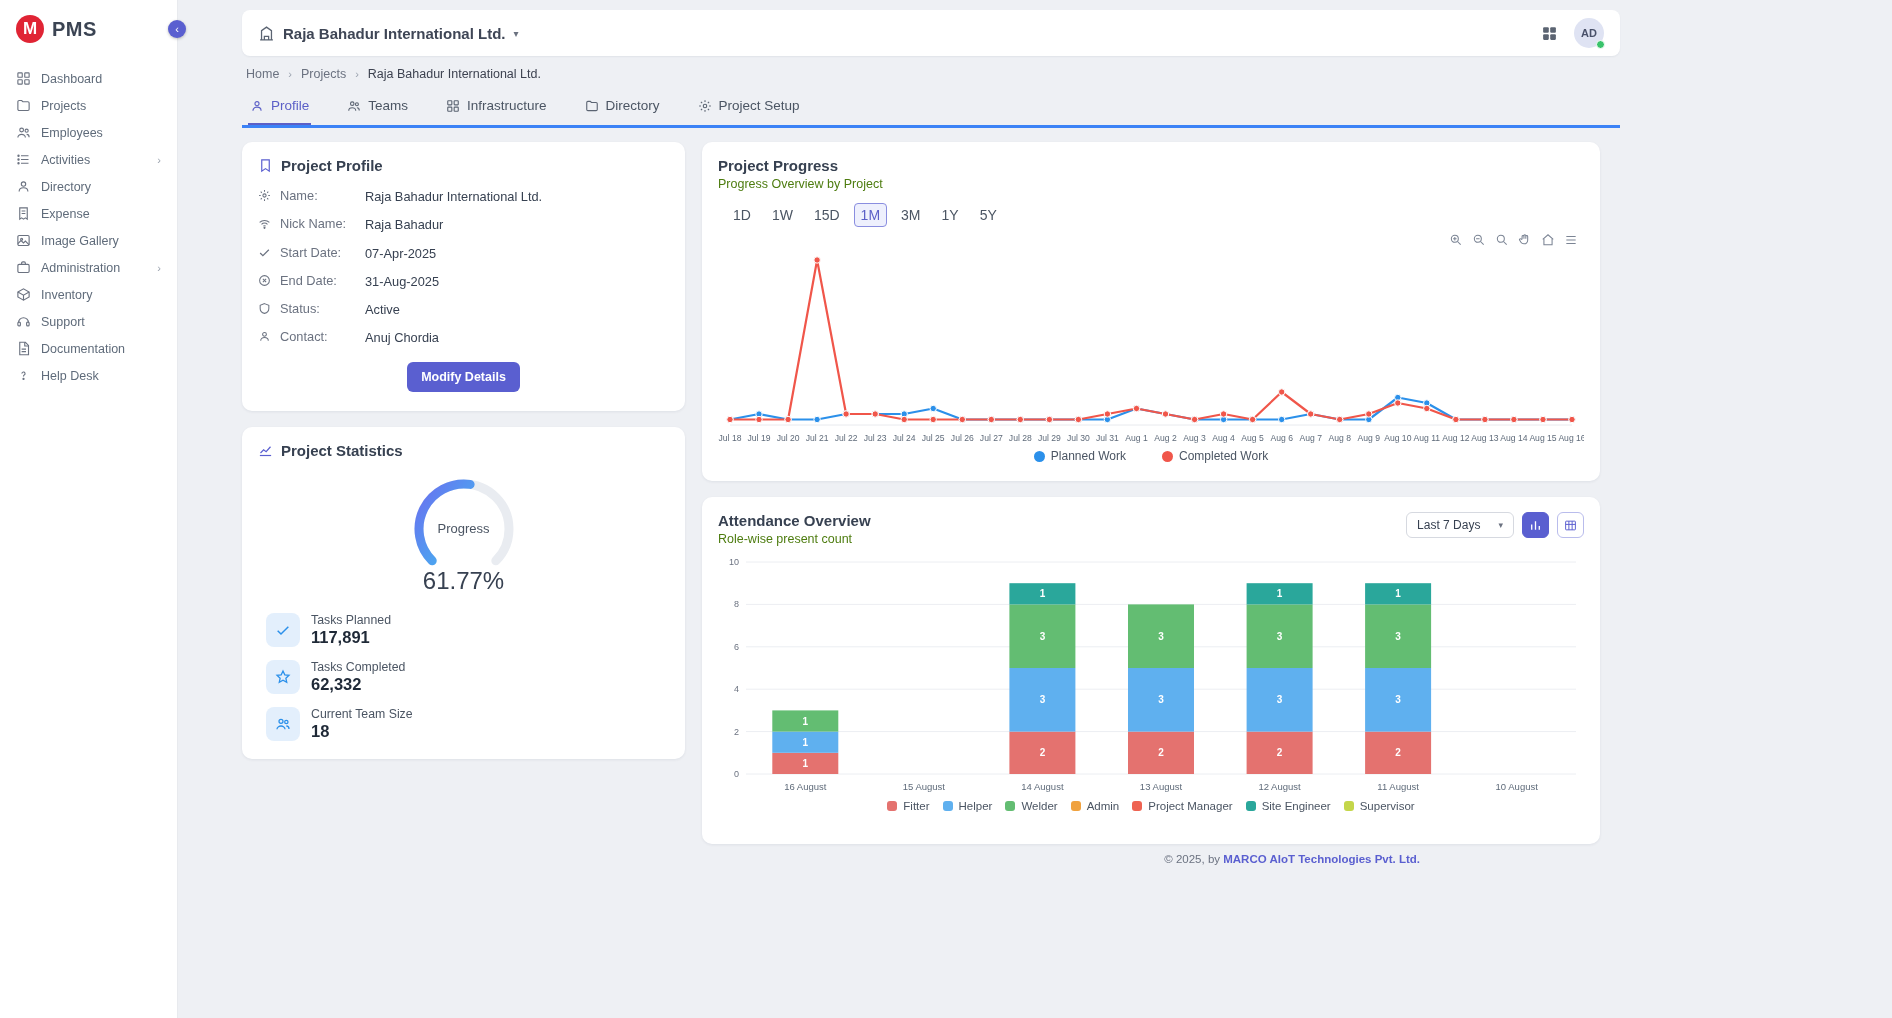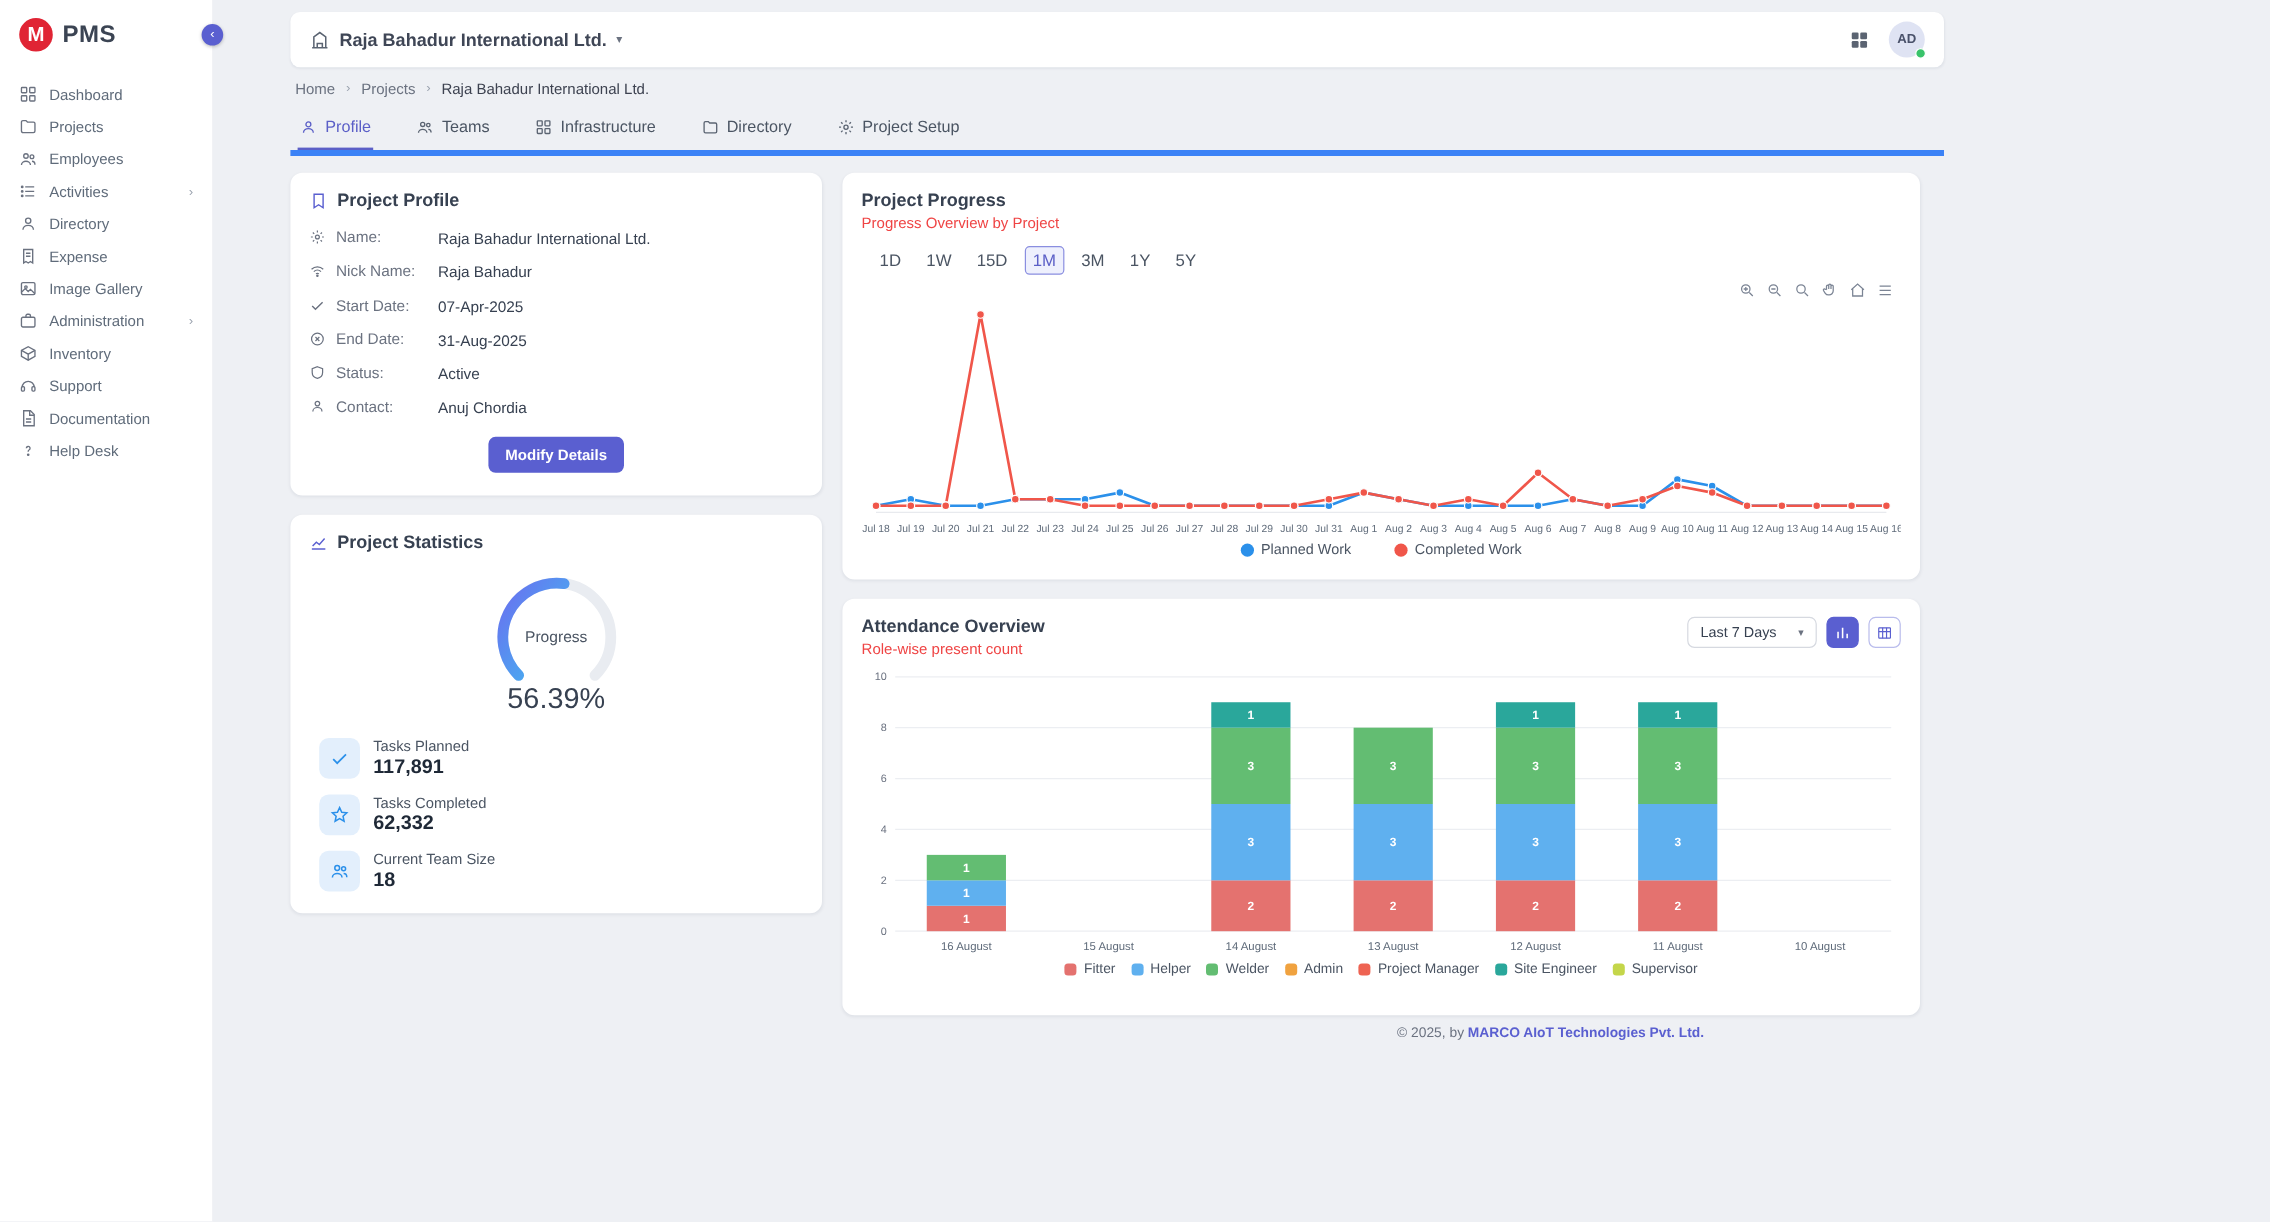--- a/index.html
+++ b/index.html
@@ -58,34 +58,34 @@
     background:#dfe3f3; color:#49516a; font-size:11px; font-weight:bold;
     display:flex; align-items:center; justify-content:center; cursor:pointer; }
   .avatar .status { position:absolute; right:-1px; bottom:-1px; width:9px; height:9px;
     background:#39c36b; border:1.5px solid #fff; border-radius:50%; }
 
   .breadcrumb { display:flex; align-items:center; gap:9px; padding: 11px 4px 8px; font-size:12.5px; color:#6b7280; }
   .breadcrumb .sep { color:#9aa2ae; font-size:11px; }
   .breadcrumb .crumb { cursor:pointer; }
   .breadcrumb .crumb.current { color:#3d4250; cursor:default; }
 
-  .tabs { display:flex; gap: 34px; border-bottom: 5px solid #3b82f6; padding: 0 6px; }
+  .tabs { display:flex; gap: 34px; border-bottom: 3px solid #3b82f6; padding: 0 6px; }
   .tab { display:flex; align-items:center; gap:7px; padding: 9px 2px 10px; font-size:13.5px;
     color:#4b5563; cursor:pointer; border-bottom: 2px solid transparent; }
   .tab .tico { display:flex; color:#5b6472; }
   .tab.active { color:#5b5fc7; border-bottom-color:#5b5fc7; }
   .tab.active .tico { color:#5b5fc7; }
 
   .grid { display:grid; grid-template-columns: 443px 898px; gap: 17px; margin-top: 14px; align-items:start; }
   .col { display:flex; flex-direction:column; gap: 16px; }
 
   .card { background:#fff; border-radius: 10px; box-shadow: 0 1px 3px rgba(20,30,60,.07); padding: 15px 16px; }
   .card-title-row { display:flex; align-items:center; gap:8px; }
   .card-title { font-size: 15px; font-weight:600; color:#374151; }
-  .card-sub { font-size:12.5px; color:#ef4444; margin-top:3px; }
+  .card-sub { font-size:12.5px; color:#4d7c0f; margin-top:3px; }
   .cico { color:#5a5fd0; display:flex; }
 
   
   .fields { margin-top: 14px; display:flex; flex-direction:column; gap: 11px; }
   .field { display:flex; align-items:flex-start; gap: 9px; }
   .field .fico { color:#6b7280; display:flex; margin-top:1px; }
   .field .flabel { width: 76px; flex:0 0 76px; color:#6b7280; font-size:12.8px; }
   .field .fvalue { color:#374151; font-size:12.8px; max-width: 312px; line-height:1.35; }
   .modify-btn {
     display:block; margin: 15px auto 4px; background:#5a5fd0; color:#fff; border:none;
@@ -442,21 +442,21 @@
                 <defs>
                   <linearGradient id="ggrad" x1="0" y1="0" x2="1" y2="1">
                     <stop offset="0" stop-color="#6a6ff0"></stop>
                     <stop offset="1" stop-color="#3fbdf0"></stop>
                   </linearGradient>
                 </defs>
                 <path d="M 33.2 91.8 A 45 45 0 1 1 96.8 91.8" stroke="#e9ecf1" stroke-width="9" fill="none" stroke-linecap="round"></path>
                 <path d="M 33.2 91.8 A 45 45 0 0 1 71.1 15.4" stroke="url(#ggrad)" stroke-width="9" fill="none" stroke-linecap="round"></path>
               </svg>
           <div class="gauge-label">Progress</div>
-          <div class="gauge-pct">56.39%</div>
+          <div class="gauge-pct">61.77%</div>
         </div>
         <div class="stats">
           <div class="stat">
             <span class="stat-ico">
                   <svg width="16" height="16" viewBox="0 0 24 24" fill="none" stroke="currentColor" stroke-width="2.2">
                     <path d="M4 13l5 5L20 7"></path>
                   </svg>
                 </span>
             <span>
               <div class="stat-label">Tasks Planned</div>

